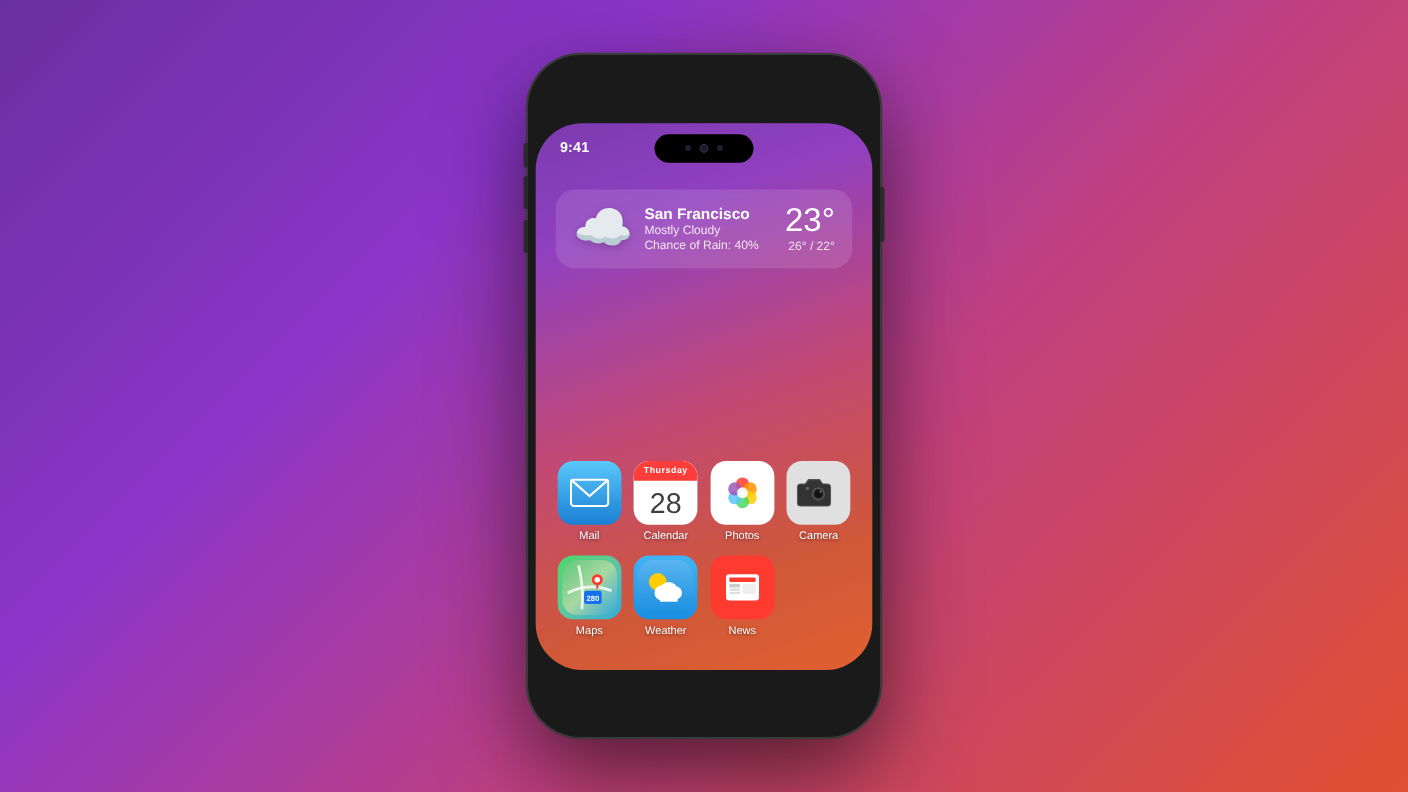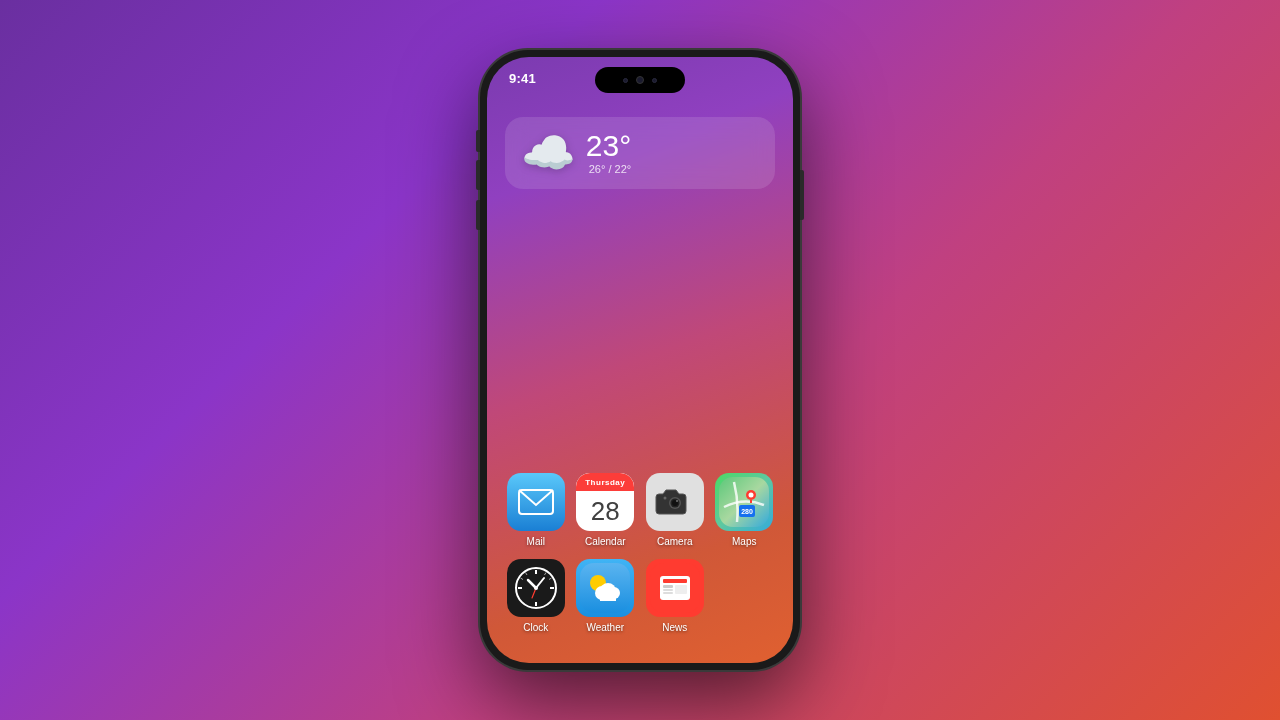--- a/index.html
+++ b/index.html
@@ -60,21 +60,21 @@
       right: -4px;
       top: 120px;
       width: 4px;
       height: 50px;
       background: #2a2a2a;
       border-radius: 0 2px 2px 0;
     }
 
     .phone-screen {
       width: 306px;
-      height: 606px;
+      height: 497px;
       border-radius: 42px;
       overflow: hidden;
       position: relative;
       background: linear-gradient(160deg, #7b3bb0 0%, #9040c0 20%, #c04878 50%, #d05838 80%, #e06030 100%);
     }
 
     
     .dynamic-island {
       position: absolute;
       top: 10px;
@@ -370,20 +370,25 @@
           <div class="battery-body">
             <div class="battery-fill"></div>
           </div>
           <div class="battery-tip"></div>
         </div>
       </div>
     </div>
 
     <div class="weather-widget">
       <div class="cloud-icon">☁️</div>
+      <div class="weather-info">
+        <div class="weather-city">San Francisco</div>
+        <div class="weather-condition">Mostly Cloudy</div>
+        <div class="weather-rain">Chance of Rain: 40%</div>
+      </div>
       <div class="weather-temp-block">
         <div class="weather-temp-main">23°</div>
         <div class="weather-temp-range">26° / 22°</div>
       </div>
     </div>
 
     <div class="app-grid">
 
       <div class="app-item">
         <div class="app-icon icon-mail">
@@ -400,20 +405,34 @@
           <div class="cal-header">
             <span class="cal-header-text">Thursday</span>
           </div>
           <div class="cal-body">
             <span class="cal-day">28</span>
           </div>
         </div>
         <span class="app-label">Calendar</span>
       </div>
 
+      <div class="app-item">
+        <div class="app-icon icon-photos">
+          <svg width="40" height="40" viewBox="0 0 40 40">
+            <circle cx="20" cy="12" r="6" fill="#FF3B30" opacity="0.85"></circle>
+            <circle cx="27" cy="16.5" r="6" fill="#FF9500" opacity="0.85"></circle>
+            <circle cx="27" cy="24.5" r="6" fill="#FFCC00" opacity="0.85"></circle>
+            <circle cx="20" cy="28" r="6" fill="#4CD964" opacity="0.85"></circle>
+            <circle cx="13" cy="24.5" r="6" fill="#5AC8FA" opacity="0.85"></circle>
+            <circle cx="13" cy="16.5" r="6" fill="#9B59B6" opacity="0.85"></circle>
+            <circle cx="20" cy="20" r="5" fill="white" opacity="0.9"></circle>
+          </svg>
+        </div>
+        <span class="app-label">Photos</span>
+      </div>
 
       <div class="app-item">
         <div class="app-icon icon-camera">
           <svg width="40" height="32" viewBox="0 0 40 32" fill="none">
             <path d="M4 8h4l3-4h10l3 4h4a3 3 0 013 3v14a3 3 0 01-3 3H4a3 3 0 01-3-3V11a3 3 0 013-3z" fill="#333" stroke="#555" stroke-width="1"></path>
             <circle cx="20" cy="17" r="6" fill="#555"></circle>
             <circle cx="20" cy="17" r="4.5" fill="#222"></circle>
             <circle cx="20" cy="17" r="3" fill="#111"></circle>
             <circle cx="22" cy="15" r="1" fill="rgba(255,255,255,0.4)"></circle>
             <circle cx="10" cy="12" r="1.5" fill="#666"></circle>
@@ -442,45 +461,20 @@
             <text x="28" y="37" text-anchor="middle" font-size="7" fill="white" font-weight="bold">280</text>
 
             <circle cx="32" cy="18" r="5" fill="#ff3b30"></circle>
             <circle cx="32" cy="18" r="2.5" fill="white"></circle>
             <path d="M32 23 L32 26" stroke="#ff3b30" stroke-width="2"></path>
           </svg>
         </div>
         <span class="app-label">Maps</span>
       </div>
 
-      <div class="app-item">
-        <div class="app-icon icon-clock">
-          <svg width="44" height="44" viewBox="0 0 44 44">
-            <circle cx="22" cy="22" r="20" fill="#1a1a1a" stroke="white" stroke-width="2"></circle>
-
-            <line x1="22" y1="4" x2="22" y2="8" stroke="white" stroke-width="2"></line>
-            <line x1="22" y1="36" x2="22" y2="40" stroke="white" stroke-width="2"></line>
-            <line x1="4" y1="22" x2="8" y2="22" stroke="white" stroke-width="2"></line>
-            <line x1="36" y1="22" x2="40" y2="22" stroke="white" stroke-width="2"></line>
-
-            <line x1="32" y1="6.5" x2="30.5" y2="9" stroke="white" stroke-width="1" opacity="0.6"></line>
-            <line x1="37.5" y1="12" x2="35" y2="13.5" stroke="white" stroke-width="1" opacity="0.6"></line>
-            <line x1="11.5" y1="6.5" x2="13" y2="9" stroke="white" stroke-width="1" opacity="0.6"></line>
-            <line x1="6.5" y1="12" x2="9" y2="13.5" stroke="white" stroke-width="1" opacity="0.6"></line>
-
-            <line x1="22" y1="22" x2="14" y2="14" stroke="white" stroke-width="2.5" stroke-linecap="round"></line>
-
-            <line x1="22" y1="22" x2="30" y2="12" stroke="white" stroke-width="2" stroke-linecap="round"></line>
-
-            <line x1="22" y1="22" x2="18" y2="32" stroke="#ff3b30" stroke-width="1.2" stroke-linecap="round"></line>
-            <circle cx="22" cy="22" r="2" fill="white"></circle>
-          </svg>
-        </div>
-        <span class="app-label">Clock</span>
-      </div>
 
       <div class="app-item">
         <div class="app-icon icon-weather-app">
           <svg width="50" height="50" viewBox="0 0 50 50">
             <defs>
               <linearGradient id="skyGrad" x1="0%" y1="0%" x2="0%" y2="100%">
                 <stop offset="0%" style="stop-color:#5ab4f0"></stop>
                 <stop offset="100%" style="stop-color:#1a8fe0"></stop>
               </linearGradient>
             </defs>

